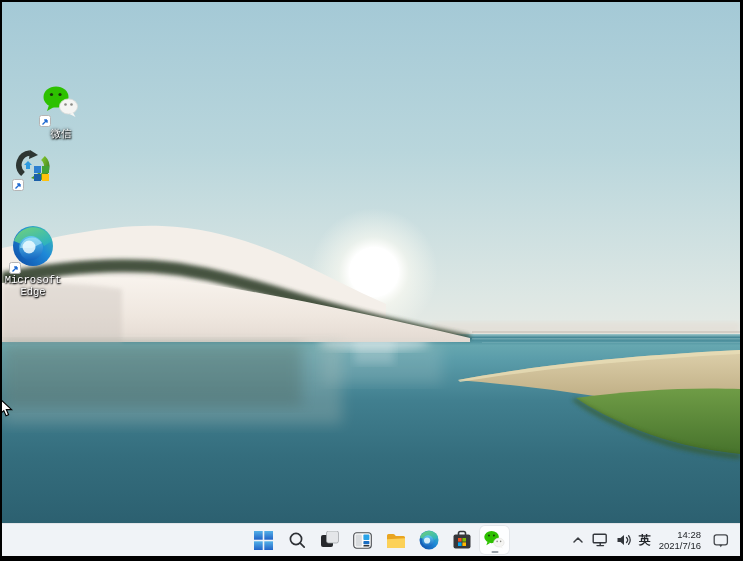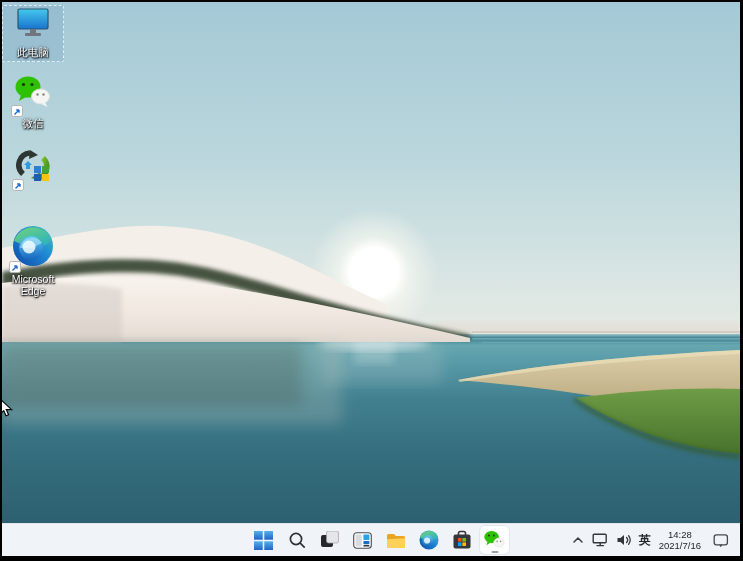--- a/index.html
+++ b/index.html
@@ -51,21 +51,21 @@
   .tb-btn .run-indicator{
     position:absolute;bottom:1px;left:50%;transform:translateX(-50%);
     width:7px;height:2.5px;border-radius:2px;background:#99a1a8;
   }
   .tb-tray{
     position:absolute;right:0;top:0;height:100%;
     display:flex;align-items:center;gap:7px;padding-right:11px;
   }
   .tray-item{display:flex;align-items:center;justify-content:center;}
   .lang-badge{font-size:12px;color:#23262a;font-weight:bold;}
-  .clock{display:flex;flex-direction:column;align-items:center;justify-content:center;
+  .clock{display:flex;flex-direction:column;align-items:flex-end;justify-content:center;
          font-size:9.5px;line-height:11.5px;color:#23262a;margin:0 1px;}
   .bubble-gap{margin-left:4px;}
 
   .cursor{position:absolute;left:-3px;top:396px;pointer-events:none;}
 </style>
 </head>
 <body>
 
 <div class="screen">
 
@@ -142,38 +142,22 @@
     <rect x="0" y="342" width="300" height="62" fill="#44564a" opacity=".28" filter="url(#b7)"></rect>
     <rect x="320" y="340" width="120" height="42" fill="#c9d4cf" opacity=".18" filter="url(#b7)"></rect>
 
     <path d="M456,378 C520,366 600,355 738,348 L738,414 C680,408 620,398 565,390 C520,384 480,380 456,378 Z" fill="url(#reed)"></path>
     <path d="M456,378 C520,366 600,355 738,348 L738,352 C600,359 522,370 458,380 Z" fill="#eadfb9" opacity=".7"></path>
 
     <path d="M574,396 C630,388 690,385 738,387 L738,452 C700,448 666,440 636,428 C610,417 588,406 574,396 Z" fill="url(#grass)"></path>
     <path d="M574,396 C588,406 610,417 636,428 C666,440 700,448 738,452 L738,457 C696,453 660,444 630,431 C602,419 582,408 570,398 Z" fill="#34551f" opacity=".6" filter="url(#b2)"></path>
   </svg>
 
-  <div class="tile selected" style="top:3px;">
-    <span class="icon-wrap">
-      <svg width="34" height="32" viewBox="0 0 34 32">
-        <defs>
-          <linearGradient id="scr" x1="0" y1="0" x2="0" y2="1">
-            <stop offset="0%" stop-color="#45c8ec"></stop>
-              <stop offset="100%" stop-color="#1973cf"></stop>
-          </linearGradient>
-        </defs>
-        <rect x="2" y="1" width="30" height="20" rx="1.5" fill="url(#scr)" stroke="#26566e" stroke-width="1.2"></rect>
-        <rect x="14" y="21" width="6" height="4" fill="#70767c"></rect>
-        <rect x="9" y="25" width="16" height="3" rx="1" fill="#70767c"></rect>
-      </svg>
-    </span>
-    <span class="label">此电脑</span>
-  </div>
-
-  <div class="tile" style="top:70px;">
+
+  <div class="tile" style="top:80px;margin-left:28px;">
     <span class="icon-wrap">
       <svg width="38" height="36" viewBox="0 0 38 36">
         <ellipse cx="14" cy="12" rx="12.5" ry="10.5" fill="#2dc100"></ellipse>
         <path d="M7,20 L5,26 L12,22 Z" fill="#2dc100"></path>
         <circle cx="9.5" cy="9.5" r="1.6" fill="#17350a"></circle>
         <circle cx="18" cy="9.5" r="1.6" fill="#17350a"></circle>
         <ellipse cx="26.5" cy="21.5" rx="9" ry="7.6" fill="#f5f5f3" stroke="#dcdcd8" stroke-width=".8"></ellipse>
         <path d="M31,27.5 L33.5,32 L27.5,29 Z" fill="#f5f5f3"></path>
         <circle cx="23.5" cy="19.5" r="1.3" fill="#8b8b86"></circle>
         <circle cx="29.5" cy="19.5" r="1.3" fill="#8b8b86"></circle>
@@ -209,21 +193,21 @@
         </g>
       </svg>
       <span class="shortcut-badge">
         <svg width="9" height="9" viewBox="0 0 9 9">
             <path d="M1.5,7.5 L6,3 M6,3 L3.2,3 M6,3 L6,5.8" stroke="#1f6ad1" stroke-width="1.4" fill="none"></path>
           </svg>
       </span>
     </span>
   </div>
 
-  <div class="tile" style="top:220px;">
+  <div class="tile" style="top:220px;font-family:Liberation Mono, monospace;">
     <span class="icon-wrap">
       <svg width="42" height="42" viewBox="0 0 42 42">
         <defs>
           <linearGradient id="eg1" x1="0" y1="1" x2="1" y2="0">
             <stop offset="0%" stop-color="#0d47a1"></stop>
               <stop offset="55%" stop-color="#1e88d8"></stop>
               <stop offset="100%" stop-color="#43c6ad"></stop>
           </linearGradient>
           <linearGradient id="eg2" x1="0" y1="0" x2="1" y2="1">
             <stop offset="0%" stop-color="#7ddb6e"></stop>

